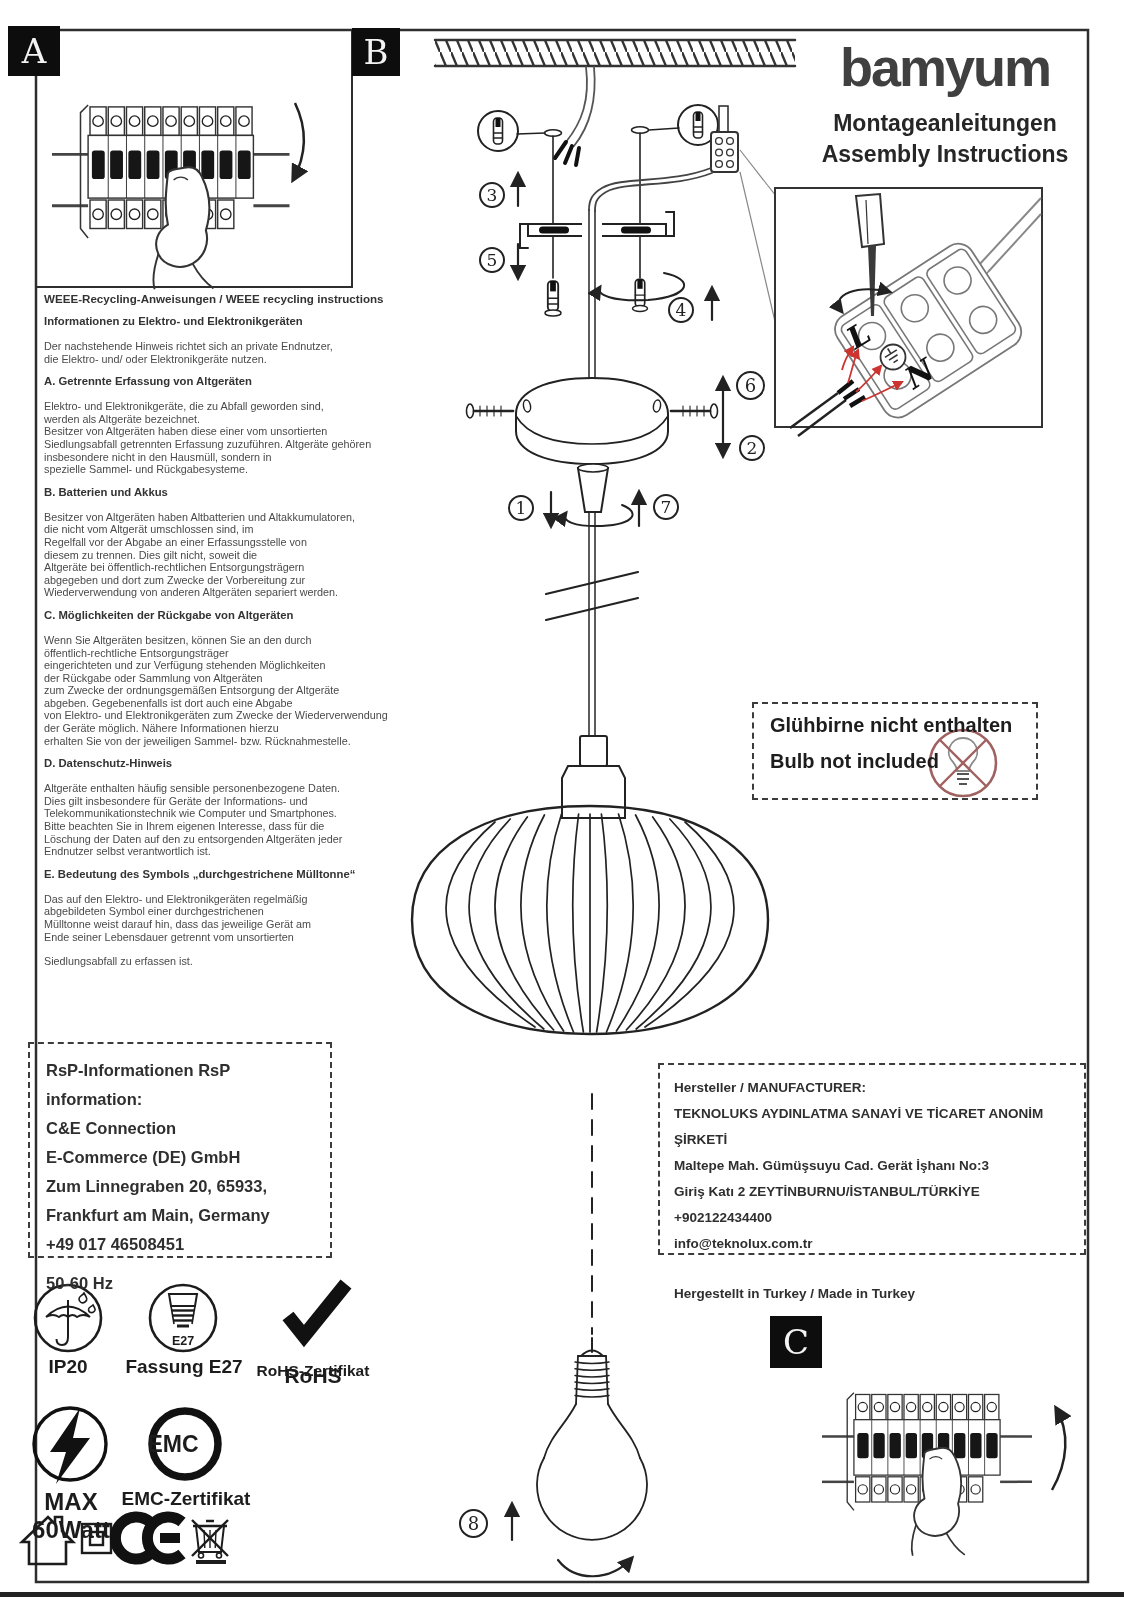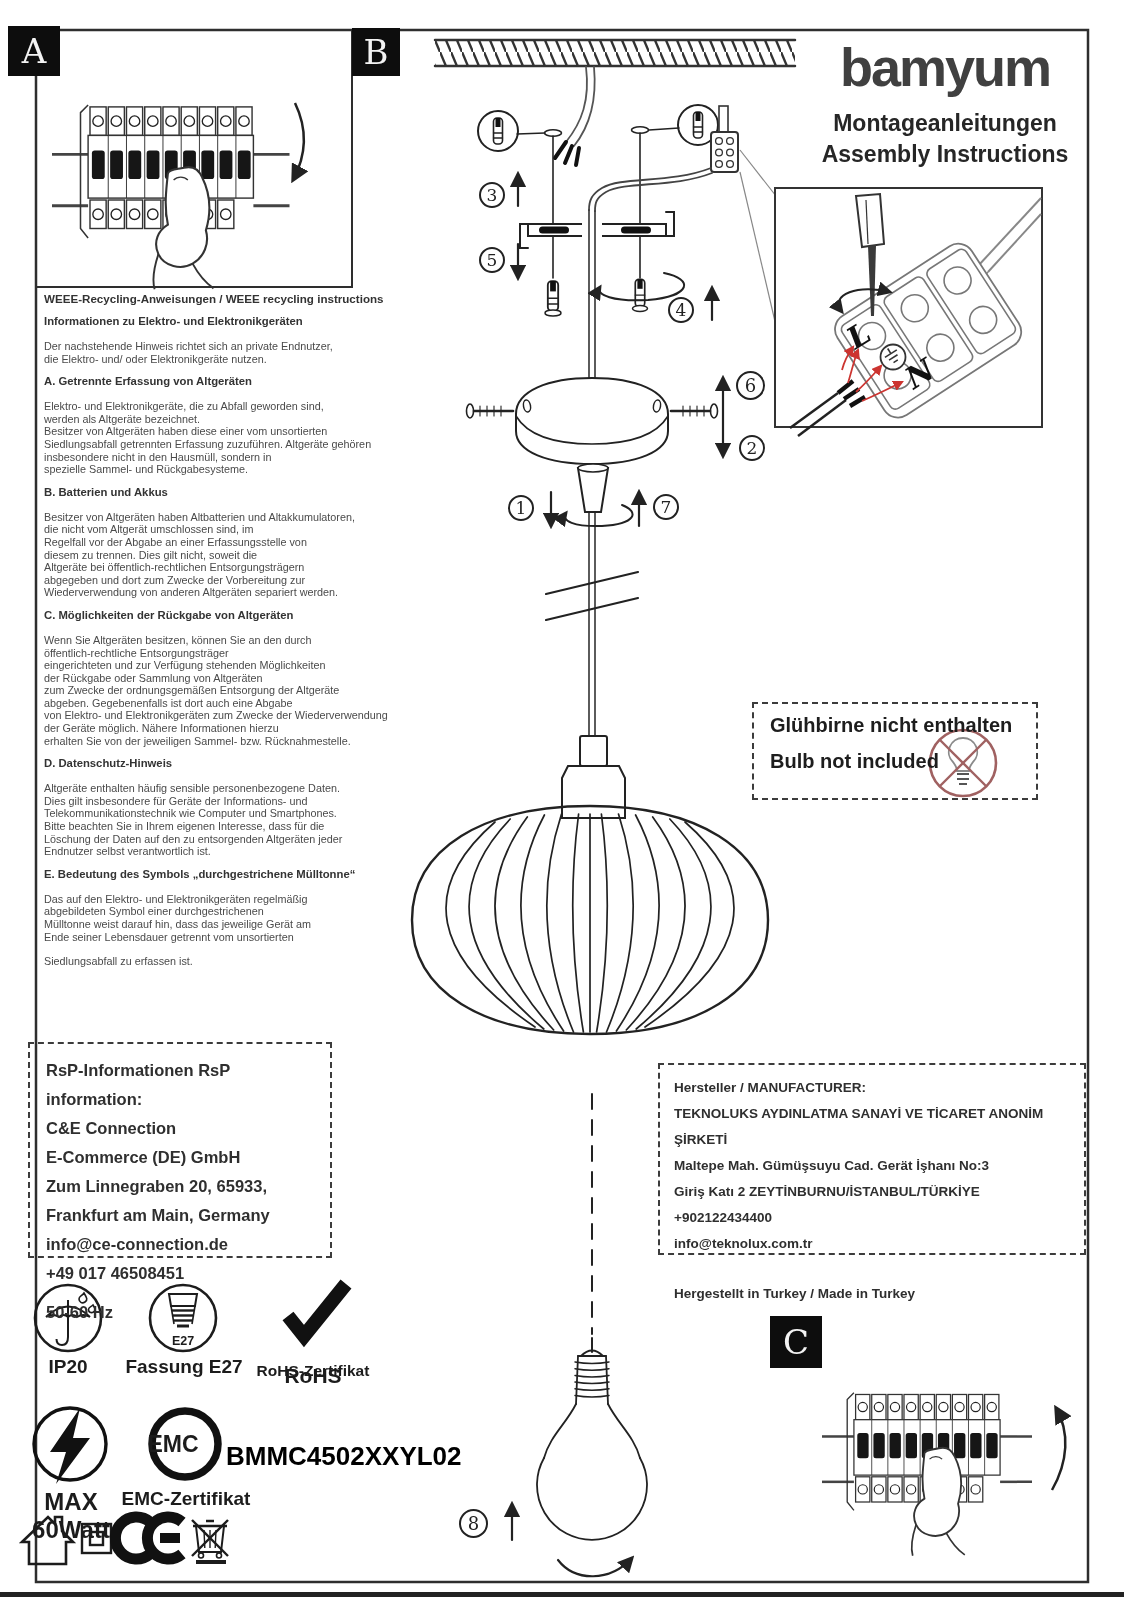--- a/index.html
+++ b/index.html
@@ -486,21 +486,20 @@
     <div class="abs note-line" style="left:16px;top:10px;">Glühbirne nicht enthalten</div>
     <div class="abs note-line" style="left:16px;top:46px;">Bulb not included</div>
   </div>
 
   <div class="abs dashedbox rsp" style="left:28px;top:1042px;width:304px;height:216px;">
     <div>RsP-Informationen RsP information:</div>
     <div>C&amp;E Connection</div>
     <div>E-Commerce (DE) GmbH</div>
     <div>Zum Linnegraben 20, 65933,</div>
     <div>Frankfurt am Main, Germany</div>
-    <div>info@ce-connection.de</div>
     <div>+49 017 46508451</div>
     <div style="margin-top:10px;">50-60 Hz</div>
   </div>
 
   <div class="abs dashedbox man" style="left:658px;top:1063px;width:428px;height:192px;">
     <div>Hersteller / MANUFACTURER:</div>
     <div>TEKNOLUKS AYDINLATMA SANAYİ VE TİCARET ANONİM ŞİRKETİ</div>
     <div>Maltepe Mah. Gümüşsuyu Cad. Gerät İşhanı No:3</div>
     <div>Giriş Katı 2 ZEYTİNBURNU/İSTANBUL/TÜRKİYE</div>
     <div>+902122434400</div>
@@ -522,15 +521,14 @@
   <span class="abs rot" style="left:906px;top:356px;transform:rotate(-32deg);">N</span>
 
   <div class="abs cap" style="left:22px;top:1356px;width:92px;font-size:19px;">IP20</div>
   <div class="abs cap" style="left:158px;top:1334px;width:50px;font-size:12.5px;">E27</div>
   <div class="abs cap" style="left:118px;top:1356px;width:132px;font-size:19px;">Fassung E27</div>
   <div class="abs cap" style="left:268px;top:1336px;width:90px;font-size:21px;margin-top:28px;">RoHS</div>
   <div class="abs cap" style="left:252px;top:1362px;width:122px;font-size:15.5px;">RoHS-Zertifikat</div>
   <div class="abs cap" style="left:8px;top:1488px;width:126px;font-size:24px;">MAX 60Watt</div>
   <div class="abs cap" style="left:140px;top:1431px;width:66px;font-size:23px;">EMC</div>
   <div class="abs cap" style="left:120px;top:1488px;width:132px;font-size:19px;">EMC-Zertifikat</div>
-  <div class="abs model" style="left:226px;top:1441px;">BMMC4502XXYL02</div>
 
 </div>
 
 </body></html>

